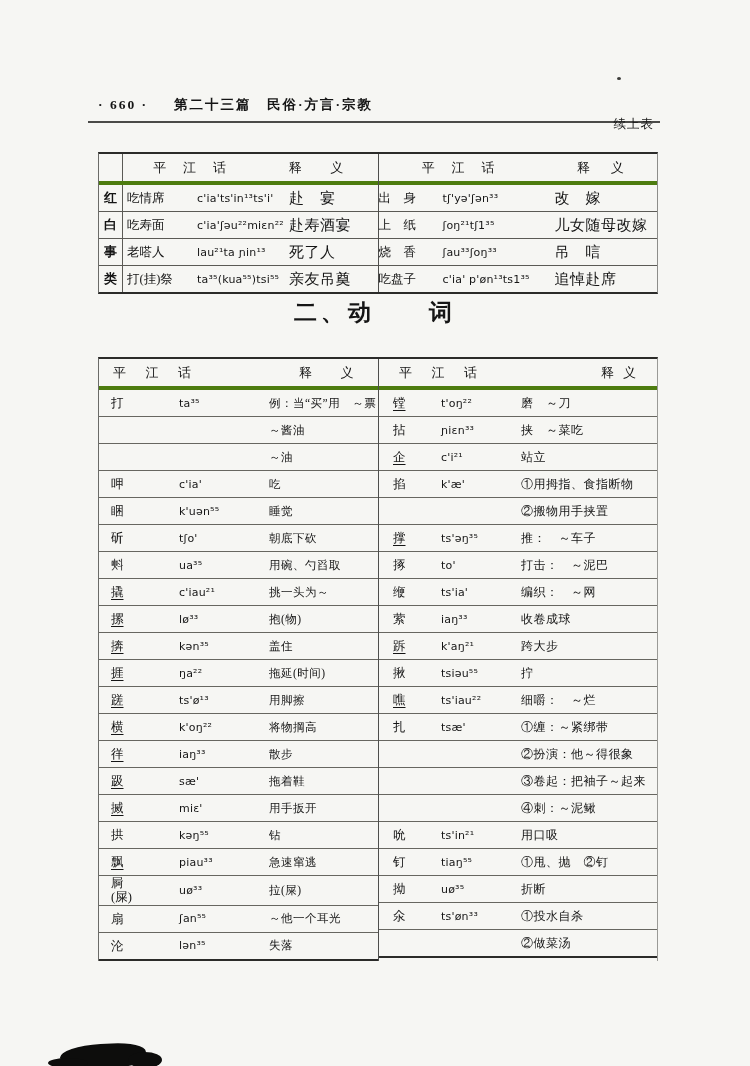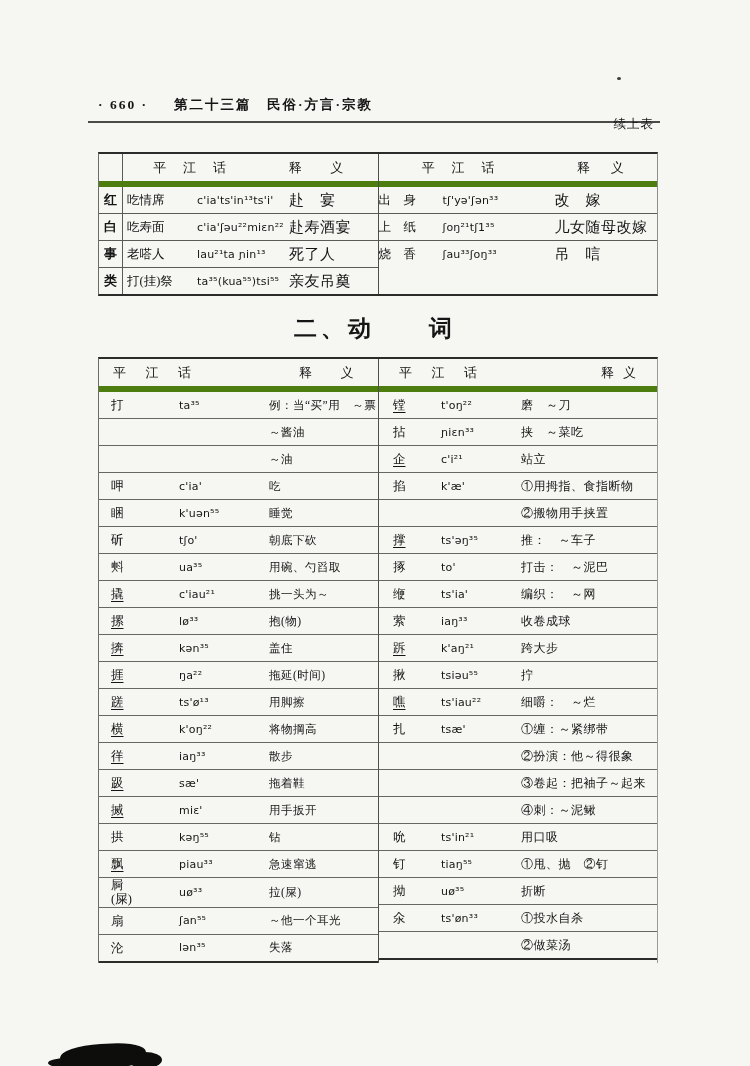--- a/index.html
+++ b/index.html
@@ -27,21 +27,21 @@
   }
   .contnote{
     position:absolute;top:116px;left:98px;width:556px;
     text-align:right;font-size:12.5px;letter-spacing:1px;
   }
 
   
   .tbl{display:flex;background:transparent;}
   .half{width:279px;display:flex;flex-direction:column;}
   .righthalf{border-left:1px solid #4e4e4c;}
-  .hrow{display:flex;align-items:center;height:27px;border-bottom:6px solid #4d7c0f;}
+  .hrow{display:flex;align-items:center;height:27px;border-bottom:4px solid #4d7c0f;}
   .hd{letter-spacing:1.3em;font-size:13px;white-space:nowrap;overflow:hidden;}
   .trow{display:flex;align-items:center;min-height:26px;}
   .w{font-size:12.5px;white-space:pre-line;line-height:1.15;}
   .w.u{text-decoration:underline;text-underline-offset:3px;text-decoration-thickness:1px;}
   .p{font-family:"DejaVu Sans", sans-serif;font-size:11px;letter-spacing:0.2px;white-space:nowrap;}
   .m{font-size:12px;letter-spacing:0.5px;white-space:nowrap;overflow:hidden;flex:1;}
 
   
   .t1{
     position:absolute;top:152px;left:98px;width:558px;
@@ -61,21 +61,21 @@
   .t1 .righthalf .p{width:112px;}
   .t1 .hrow .hd1{flex:0 0 150px;text-align:center;}
   .t1 .hrow .hd2{flex:1;text-align:center;letter-spacing:2.2em;padding-left:10px;}
   .t1 .righthalf .hrow .hd1{flex:0 0 176px;}
   .t1 .righthalf .hrow .hd2{letter-spacing:1.6em;}
   .t1 .m{font-size:15px;}
 
   
   .sectitle{
     position:absolute;top:297px;left:0;width:750px;
-    text-align:center;font-size:23px;font-weight:bold;letter-spacing:4px;margin-top:16px;
+    text-align:center;font-size:23px;font-weight:bold;letter-spacing:4px;
   }
 
   
   .t2{
     position:absolute;top:357px;left:98px;width:558px;
     border-top:2.5px solid #2b2b29;
     border-left:1px solid #6b6b68;border-right:1px solid #9a9a96;
   }
   .t2 .hrow .hd1{flex:0 0 168px;padding-left:14px;letter-spacing:1.5em;}
   .t2 .hrow .hd2{flex:1;padding-left:18px;letter-spacing:2.2em;}
@@ -165,20 +165,25 @@
             <span class="p">ʃoŋ²¹tʃ1³⁵</span>
             <span class="m">儿女随母改嫁</span>
           </div>
 
           <div class="trow">
             <span class="w">烧　香</span>
             <span class="p">ʃau³³ʃoŋ³³</span>
             <span class="m">吊　唁</span>
           </div>
 
+          <div class="trow">
+            <span class="w">吃盘子</span>
+            <span class="p">c'ia' p'øn¹³ts1³⁵</span>
+            <span class="m">追悼赴席</span>
+          </div>
         </div>
     </div>
   </div>
 
   <div class="sectitle">二、动　　词</div>
 
   <div class="t2 tbl">
     <div class="half lefthalf">
       <div class="hrow">
         <span class="hd hd1">平江话</span>

